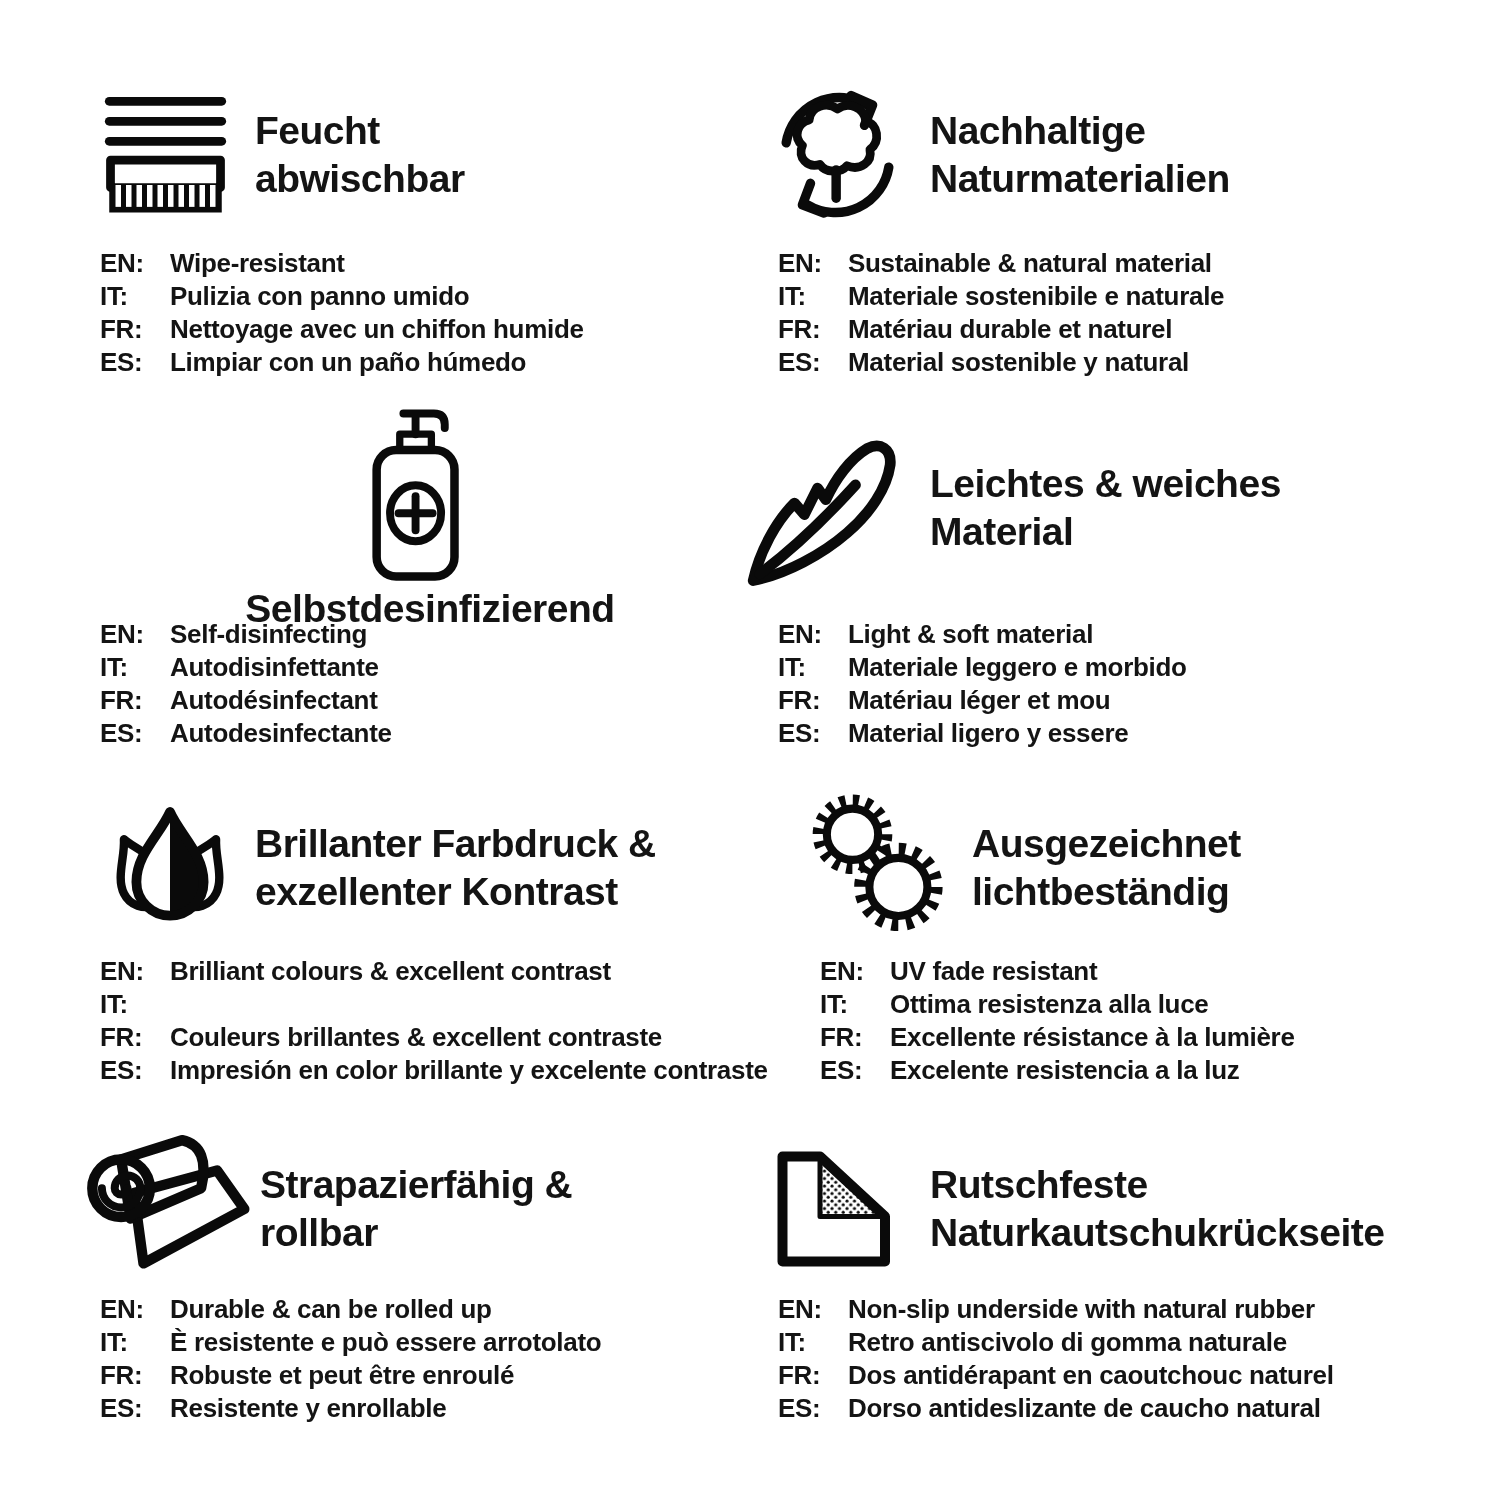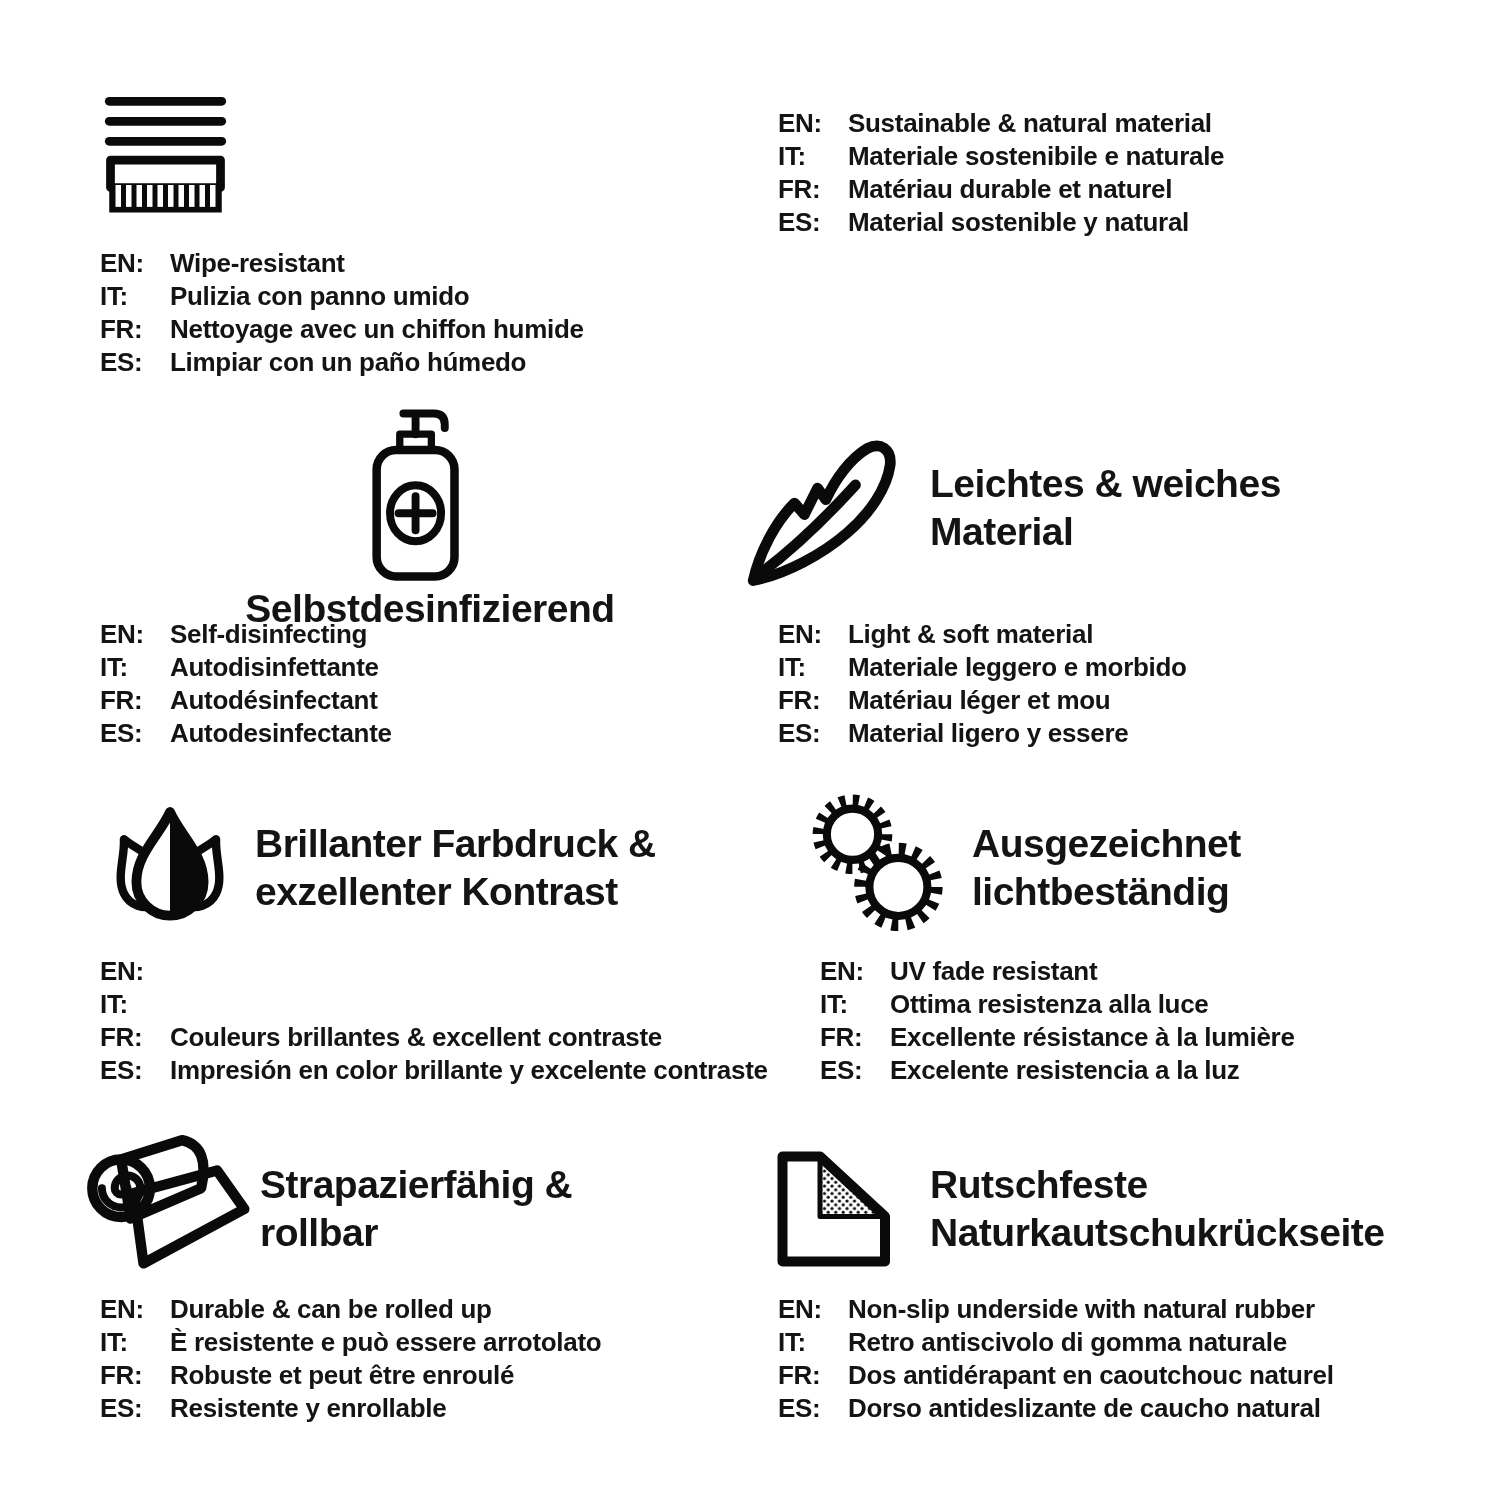--- a/index.html
+++ b/index.html
@@ -52,20 +52,22 @@
             <rect x="35.2" y="74" width="4.4" height="17.5"></rect>
             <rect x="43.6" y="74" width="4.4" height="17.5"></rect>
             <rect x="52.0" y="74" width="4.4" height="17.5"></rect>
             <rect x="60.4" y="74" width="4.4" height="17.5"></rect>
             <rect x="68.8" y="74" width="4.4" height="17.5"></rect>
             <rect x="77.2" y="74" width="4.4" height="17.5"></rect>
             <rect x="85.6" y="74" width="4.4" height="17.5"></rect>
           </g>
         </svg>
       </div>
+      <h2 class="title">Feucht
+abwischbar</h2>
     </div>
     <div class="trans">
       <div class="trow">
           <span class="lab">EN:</span>
           <span class="val">Wipe-resistant</span>
         </div>
       <div class="trow">
           <span class="lab">IT:</span>
           <span class="val">Pulizia con panno umido</span>
         </div>
@@ -74,20 +76,34 @@
           <span class="val">Nettoyage avec un chiffon humide</span>
         </div>
       <div class="trow">
           <span class="lab">ES:</span>
           <span class="val">Limpiar con un paño húmedo</span>
         </div>
     </div>
   </section>
 
   <section class="feature s2">
+    <div class="head">
+      <div class="icon-box">
+        <svg width="135" height="140" viewBox="0 0 100 100">
+          <path class="stroke" d="M12,41 A40,40 0 0 1 72,13" stroke-width="7"></path>
+          <path class="stroke" d="M60,6 L76,13 L70,28" stroke-width="7"></path>
+          <path class="stroke" d="M88,59 A40,40 0 0 1 28,87" stroke-width="7"></path>
+          <path class="stroke" d="M40,93 L24,87 L30,71" stroke-width="7"></path>
+          <path class="stroke" stroke-width="6.5" d="M50,16 C42,10 30,14 29,24 C20,26 17,37 24,43 C20,52 28,60 37,57 C41,63 52,64 57,58 C67,62 76,55 74,46 C82,40 80,27 71,25 C70,15 58,10 50,16 Z"></path>
+          <line class="stroke" x1="49" y1="61" x2="49" y2="82" stroke-width="7"></line>
+        </svg>
+      </div>
+      <h2 class="title">Nachhaltige
+Naturmaterialien</h2>
+    </div>
     <div class="trans">
       <div class="trow">
           <span class="lab">EN:</span>
           <span class="val">Sustainable &amp; natural material</span>
         </div>
       <div class="trow">
           <span class="lab">IT:</span>
           <span class="val">Materiale sostenibile e naturale</span>
         </div>
       <div class="trow">
@@ -180,20 +196,21 @@
           <path d="M50,12 C57,28 74,42 74,62 A24,24 0 0 1 50,86 L50,12 Z" fill="#0a0a0a"></path>
           <path class="stroke" stroke-width="7" d="M50,12 C57,28 74,42 74,62 A24,24 0 1 1 26,62 C26,42 43,28 50,12 Z"></path>
         </svg>
       </div>
       <h2 class="title">Brillanter Farbdruck &amp;
 exzellenter Kontrast</h2>
     </div>
     <div class="trans">
       <div class="trow">
           <span class="lab">EN:</span>
+          <span class="val">Brilliant colours &amp; excellent contrast</span>
         </div>
       <div class="trow">
           <span class="lab">IT:</span>
         </div>
       <div class="trow">
           <span class="lab">FR:</span>
           <span class="val">Couleurs brillantes &amp; excellent contraste</span>
         </div>
       <div class="trow">
           <span class="lab">ES:</span>

